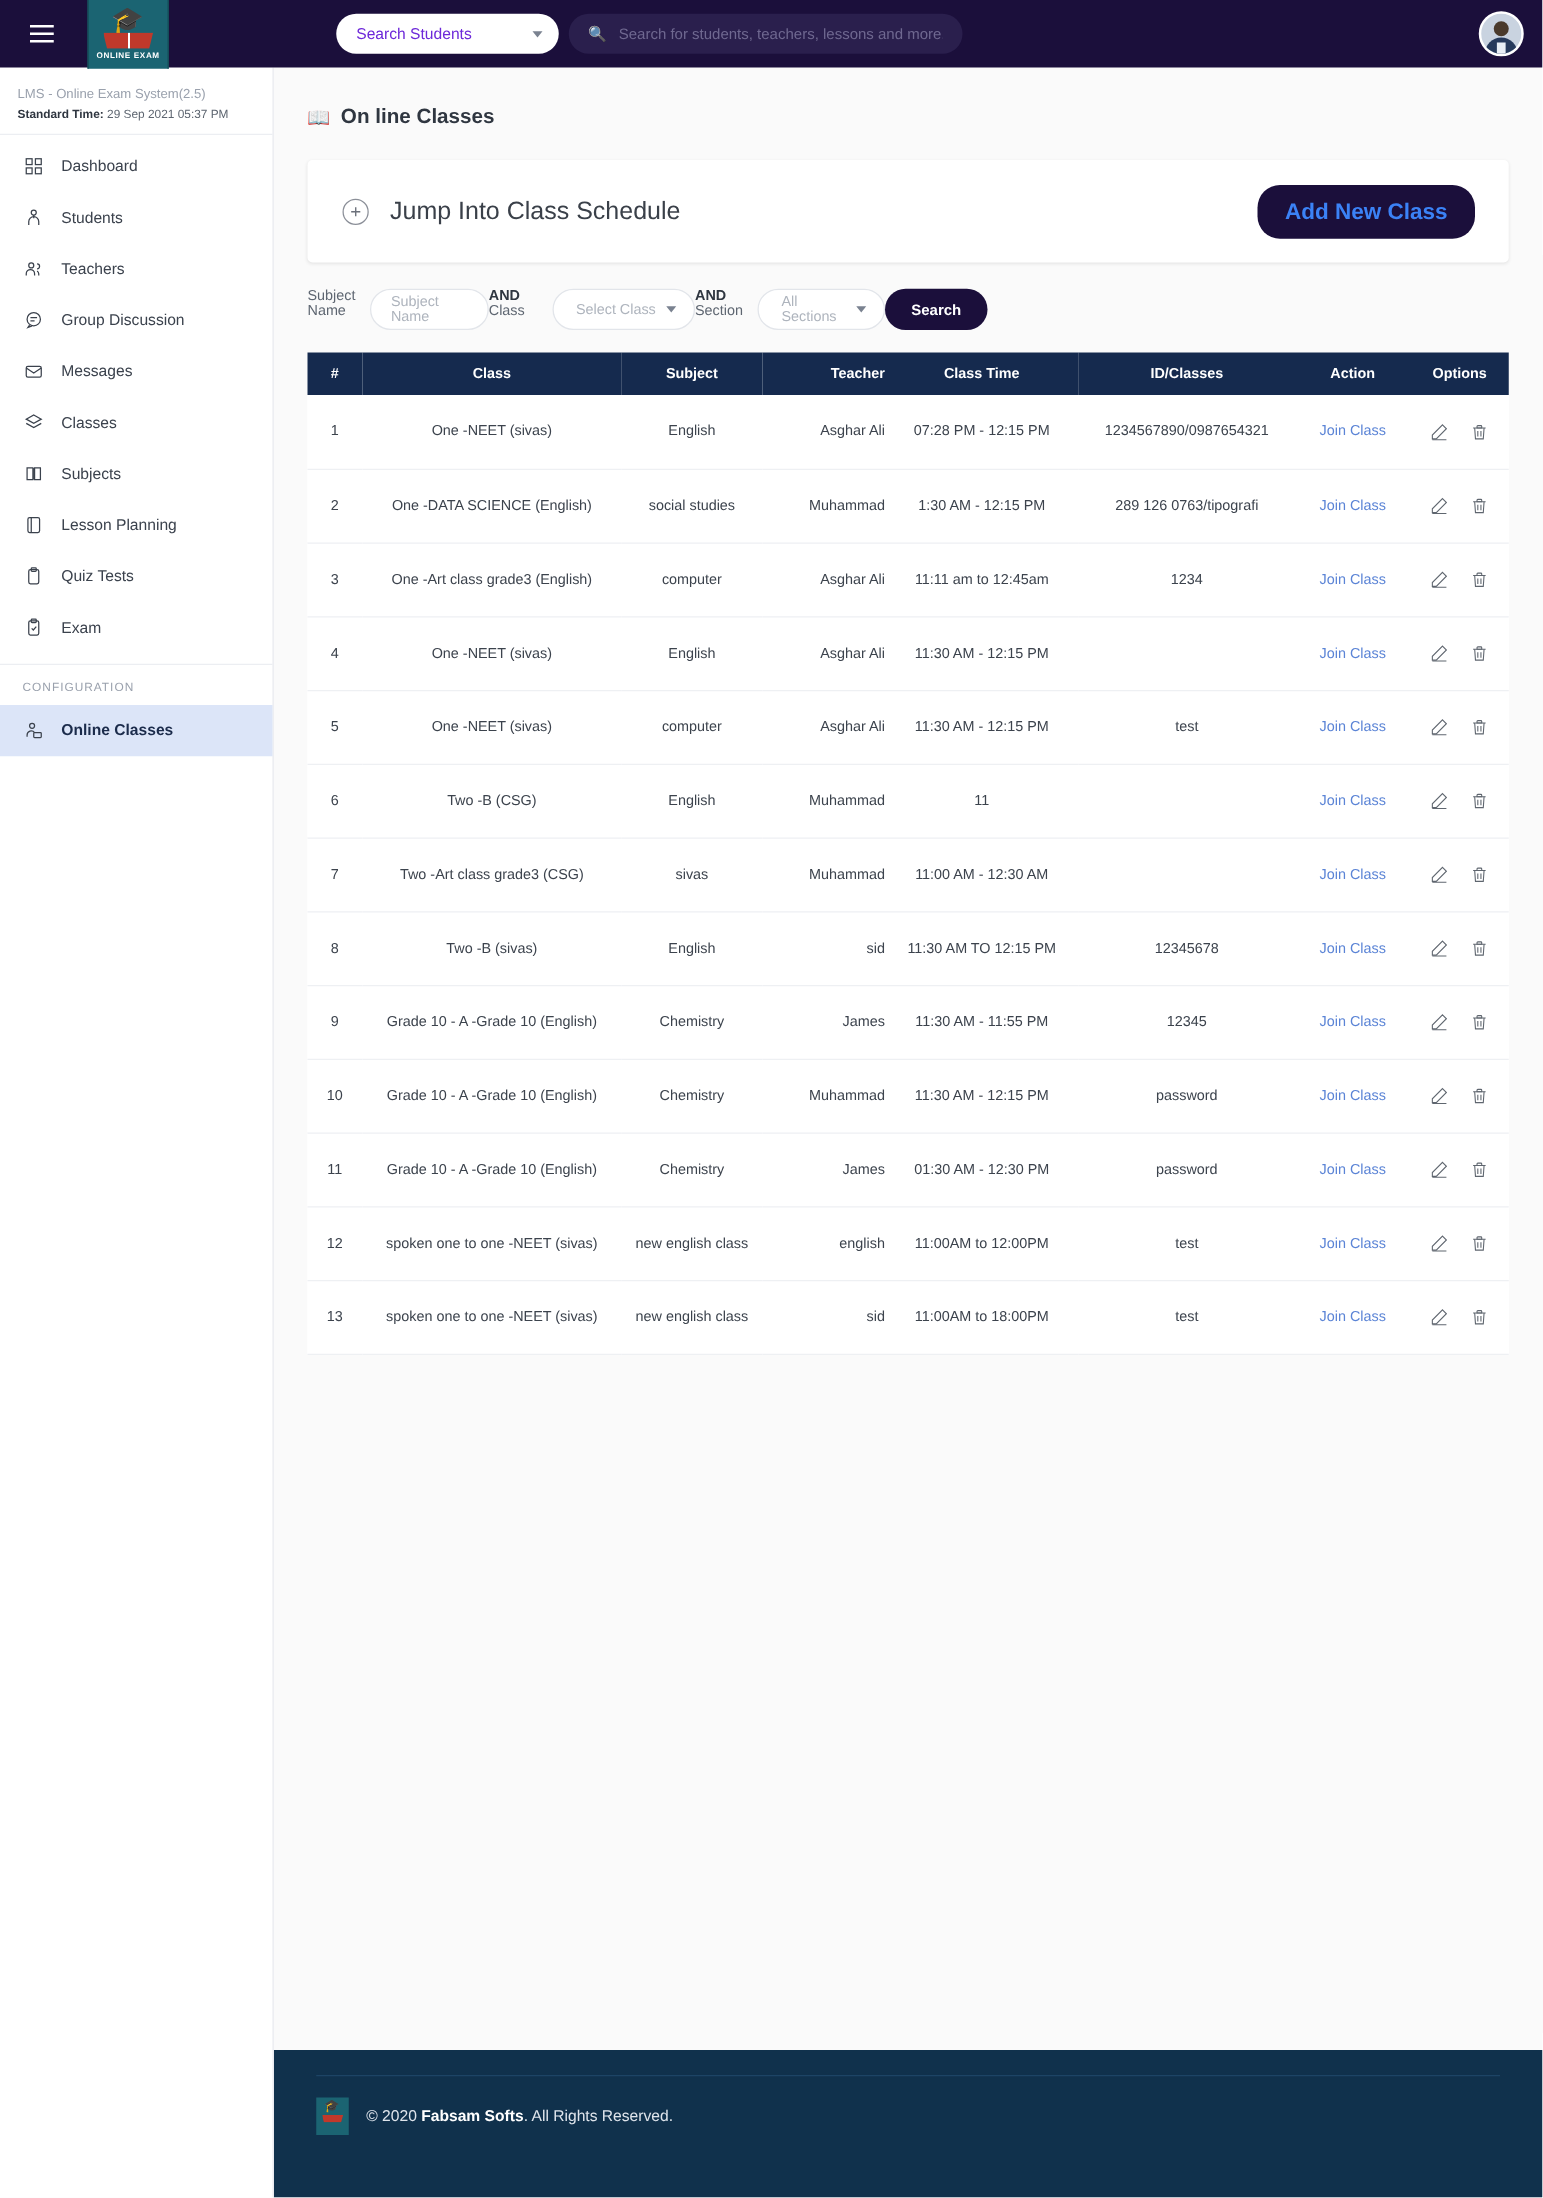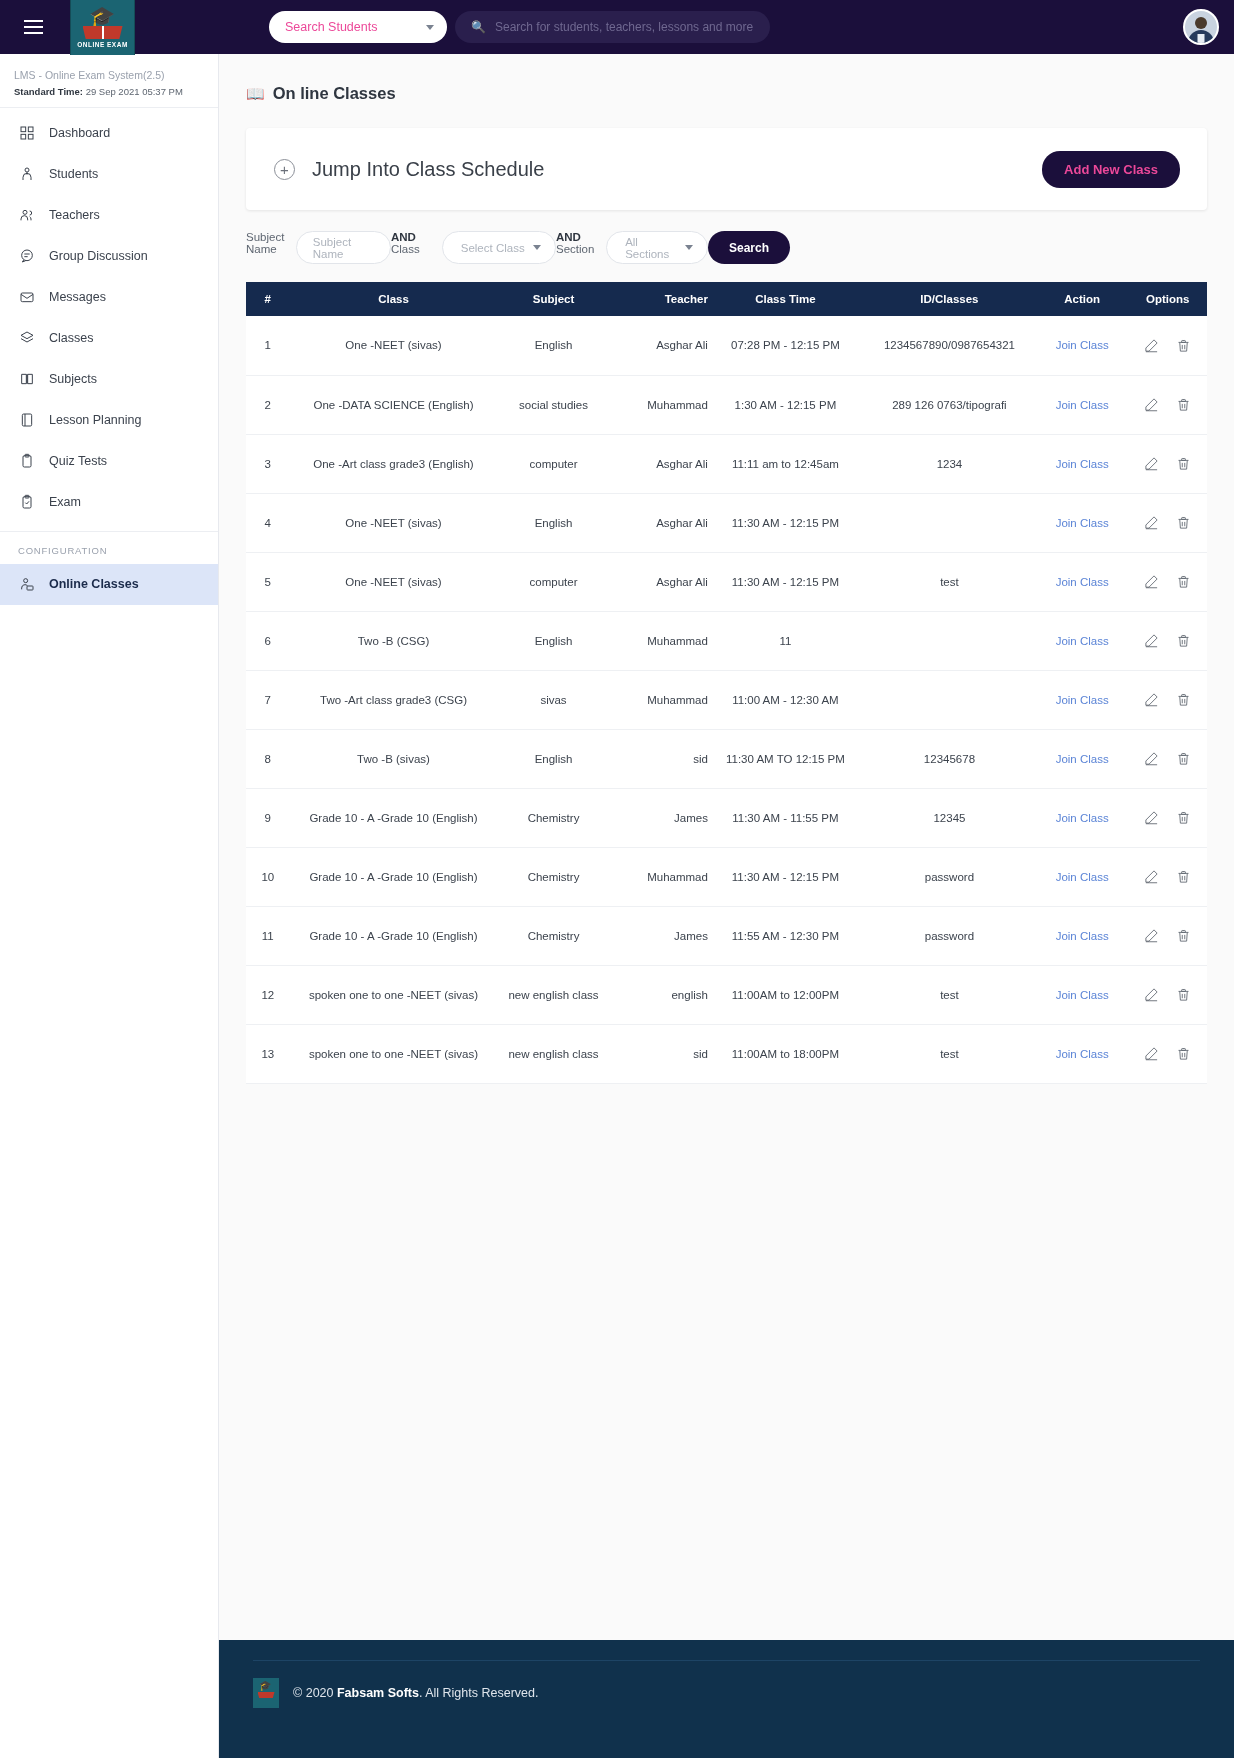--- a/index.html
+++ b/index.html
@@ -47,21 +47,21 @@
     font-size: 6.5px; font-weight: bold; color: #ffffff;
     letter-spacing: .5px; margin-top: 2px;
   }
 
   .search-select {
     position: absolute; left: 269px; top: 11px;
     width: 178px; height: 32px;
     background: #ffffff; border-radius: 16px;
     display: flex; align-items: center; justify-content: space-between;
     padding: 0 13px 0 16px;
-    font-size: 12.5px; color: #ec4899; cursor: pointer;
+    font-size: 12.5px; color: #6d28d9; cursor: pointer;
   }
   .caret-sm {
     width: 0; height: 0;
     border-left: 4px solid transparent; border-right: 4px solid transparent;
     border-top: 5px solid #7a8290;
   }
   .search-box {
     position: absolute; left: 455px; top: 11px;
     width: 315px; height: 32px;
     background: #2a1f4d; border-radius: 16px;
@@ -155,22 +155,22 @@
   }
   .card-left { display: flex; align-items: center; gap: 17px; }
   .plus-circle {
     width: 21px; height: 21px; border-radius: 50%;
     border: 1.3px solid #8b8f98; color: #6b707a;
     display: flex; align-items: center; justify-content: center;
     font-size: 15px; line-height: 1;
   }
   .card-title { font-size: 20px; color: #3a4049; }
   .btn-add {
-    background: #1b0f3b; color: #ec4899;
-    font-size: 13px; font-weight: bold;
+    background: #1b0f3b; color: #3b82f6;
+    font-size: 18px; font-weight: bold;
     border: none; border-radius: 18px;
     padding: 11px 22px; cursor: pointer;
     font-family: inherit;
   }
 
   
   .filters {
     display: flex; align-items: flex-end; gap: 0;
     padding: 21px 0 0 27px;
   }
@@ -756,21 +756,21 @@
                   </svg>
                 </span>
               </span>
             </td>
           </tr>
           <tr>
             <td class="c-num">11</td>
             <td class="c-class">Grade 10 - A -Grade 10 (English)</td>
             <td class="c-subject">Chemistry</td>
             <td class="c-teacher">James</td>
-            <td class="c-time">11:55 AM - 12:30 PM</td>
+            <td class="c-time">01:30 AM - 12:30 PM</td>
             <td class="c-idpw">password</td>
             <td class="c-action"><span class="join-link">Join Class</span></td>
             <td class="c-options">
               <span class="opt-cell">
                 <span class="icon-btn">
                   <svg viewBox="0 0 24 24">
                     <path d="M16 3l5 5L8 21H3v-5L16 3z"></path>
                     <path d="M3 22h18"></path>
                   </svg>
                 </span>

